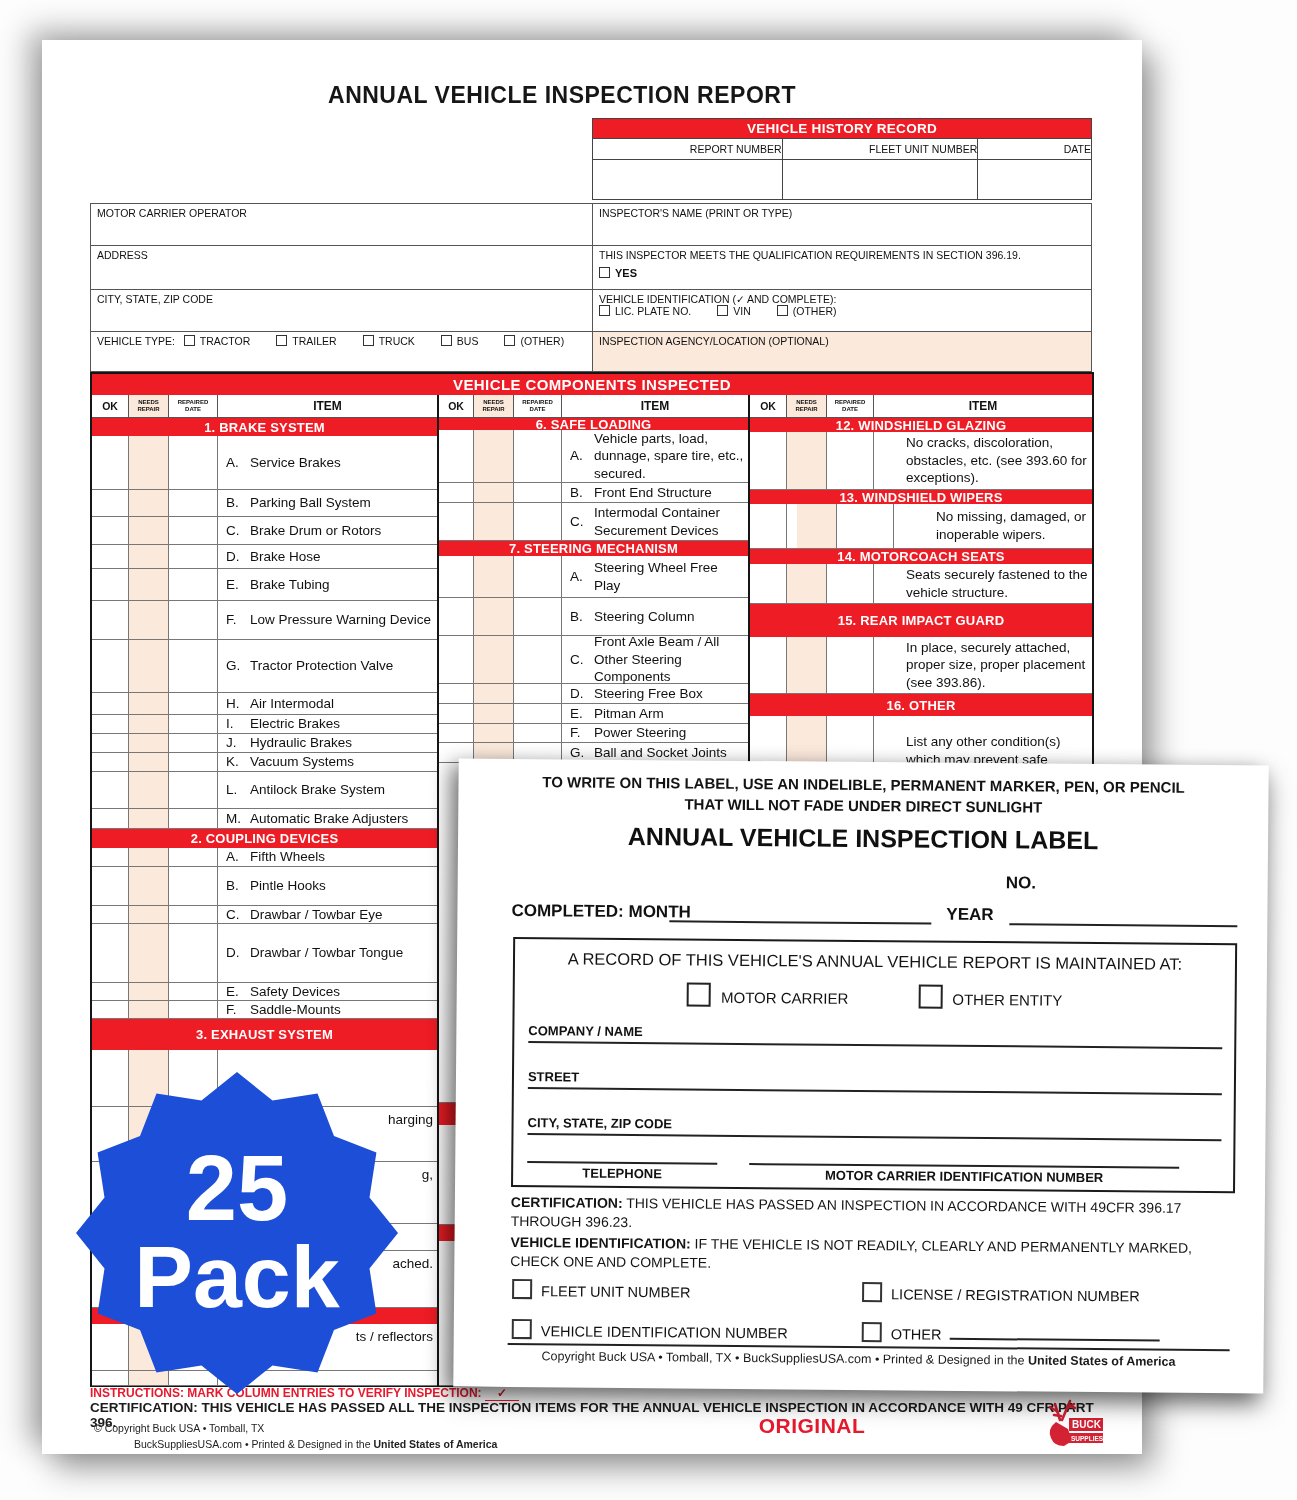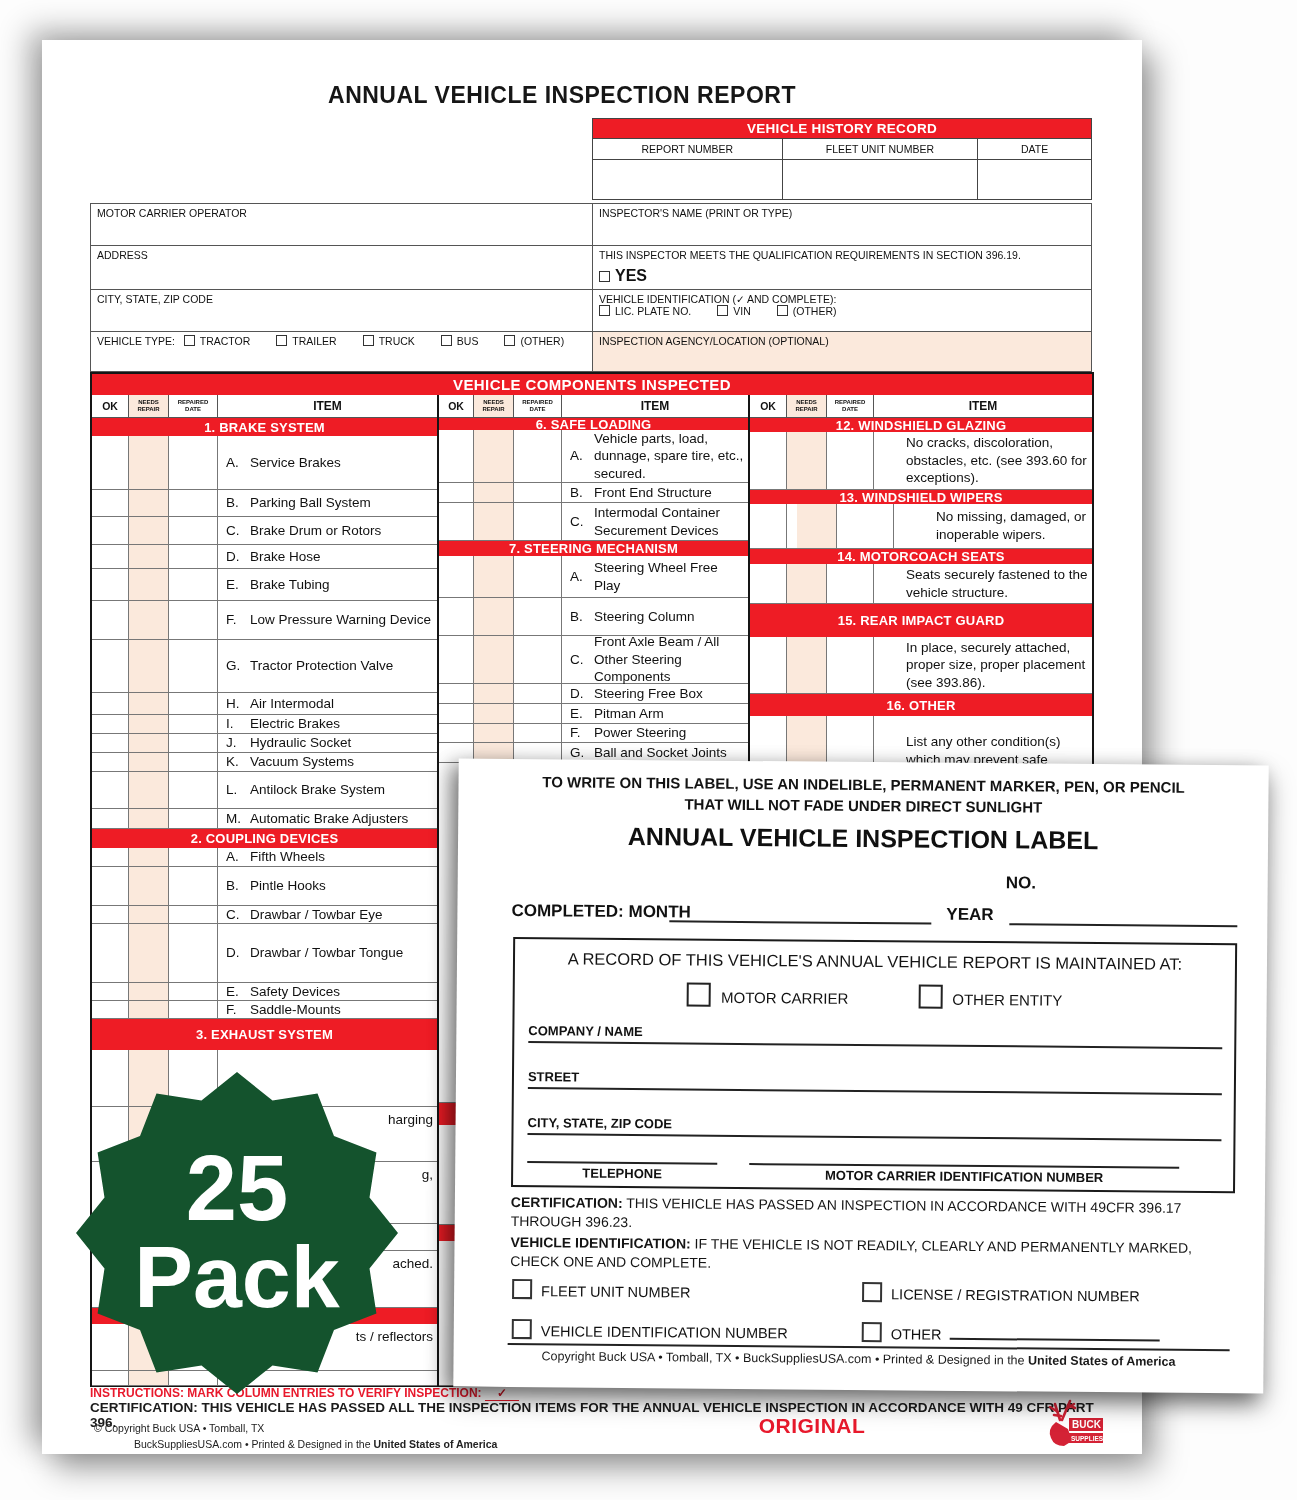--- a/index.html
+++ b/index.html
@@ -12,39 +12,39 @@
   #sheet-label{left:456px;top:762px;width:810px;height:628px;z-index:4;
     transform:rotate(0.5deg);
     box-shadow:-8px 6px 20px rgba(0,0,0,.40), 0 12px 26px rgba(0,0,0,.35);}
   
   .form-title{position:absolute;left:0;top:42px;width:1040px;text-align:center;
     font-size:23px;font-weight:bold;letter-spacing:.5px;color:#161616;}
   .vhr{position:absolute;left:550px;top:78px;width:498px;border:1px solid #444;}
   .vhr-head{background:#ee1c25;color:#fff;font-weight:bold;font-size:13.5px;text-align:center;
     height:19px;line-height:19px;letter-spacing:.3px;}
   .vhr-cols{display:flex;height:20px;border-top:1px solid #444;}
-  .vhr-cols div{font-size:10.5px;text-align:center;line-height:20px;border-right:1px solid #444;}
+  .vhr-cols div{font-size:10.5px;text-align:right;line-height:20px;border-right:1px solid #444;}
   .vhr-cols div:last-child{border-right:none;}
   .vhr-body{display:flex;height:39px;border-top:1px solid #444;}
   .vhr-body div{border-right:1px solid #444;}
   .vhr-body div:last-child{border-right:none;}
   .w1{width:189px;} .w2{width:195px;} .w3{width:113px;}
   
   .info{position:absolute;left:48px;top:163px;width:1000px;border:1px solid #555;}
   .irow{display:flex;border-bottom:1px solid #555;}
   .irow:last-child{border-bottom:none;}
   .icell{font-size:10.5px;padding:3px 0 0 6px;box-sizing:border-box;}
   .icell.left{width:502px;border-right:1px solid #555;}
   .icell.right{width:498px;}
   .peach{background:#fbe9dc;}
   .cb{display:inline-block;width:9px;height:9px;border:1.5px solid #333;background:#fff;
     vertical-align:-1px;margin-right:5px;}
   .opt{margin-right:26px;font-size:10.5px;white-space:nowrap;}
   .optrow{display:inline-block;}
-  .yes-line{margin-top:6px;font-weight:bold;font-size:16px;}
+  .yes-line{margin-top:6px;font-weight:bold;font-size:11px;}
   
   .tbl-frame{position:absolute;left:48px;top:332px;width:1000px;height:1011px;
     border:2px solid #151515;box-sizing:content-box;}
   .tbl-main-head{position:absolute;left:0;top:0;width:1000px;height:21px;background:#ee1c25;
     color:#fff;font-weight:bold;font-size:15px;text-align:center;line-height:21px;letter-spacing:.4px;}
   .tcol{position:absolute;top:21px;height:990px;border-right:2px solid #151515;box-sizing:border-box;}
   .tcol.last{border-right:none;}
   .col-head{display:flex;height:22px;border-bottom:1px solid #555;}
   .col-head .hc{font-weight:bold;text-align:center;border-right:1px solid #555;
     display:flex;align-items:center;justify-content:center;box-sizing:border-box;}
@@ -87,21 +87,21 @@
   .fln{position:absolute;left:14px;width:694px;border-bottom:2px solid #222;}
   .bot-lab{position:absolute;font-size:13px;font-weight:bold;text-align:center;}
   .lab-cert{position:absolute;left:56px;width:716px;font-size:14px;line-height:1.35;color:#141414;}
   .idrow{position:absolute;font-size:14.5px;white-space:nowrap;}
   .cb3{display:inline-block;width:16px;height:16px;border:2px solid #333;background:#fff;vertical-align:-3px;margin-right:9px;}
   .oth-ul{display:inline-block;width:210px;border-bottom:2px solid #222;height:14px;}
   .lab-rule{position:absolute;left:54px;top:584px;width:722px;border-bottom:2px solid #222;}
   .lab-foot{position:absolute;left:0;top:590px;width:810px;text-align:center;font-size:12.5px;color:#1a1a1a;}
   
   #badge{position:absolute;left:76px;top:1072px;width:322px;height:322px;z-index:6;
-    background:#14532d;display:flex;flex-direction:column;align-items:center;justify-content:center;
+    background:#1d4ed8;display:flex;flex-direction:column;align-items:center;justify-content:center;
     color:#fff;font-weight:bold;filter:drop-shadow(0 6px 8px rgba(0,0,0,.25));}
   #badge .t1{font-size:92px;line-height:.95;}
   #badge .t2{font-size:88px;line-height:1.0;}
 </style>
 </head>
 <body>
 
 <div id="canvas">
 
   <div class="sheet" id="sheet-form">
@@ -245,21 +245,21 @@
               <span class="item-letter">I.</span>
               <span class="item-text">Electric Brakes</span>
             </div>
           </div>
           <div class="c-row" style="height: 19px;">
             <div class="cell" style="width: 37px;"></div>
             <div class="cell peach" style="width: 40px;"></div>
             <div class="cell" style="width: 49px;"></div>
             <div class="item-cell">
               <span class="item-letter">J.</span>
-              <span class="item-text">Hydraulic Socket</span>
+              <span class="item-text">Hydraulic Brakes</span>
             </div>
           </div>
           <div class="c-row" style="height: 19px;">
             <div class="cell" style="width: 37px;"></div>
             <div class="cell peach" style="width: 40px;"></div>
             <div class="cell" style="width: 49px;"></div>
             <div class="item-cell">
               <span class="item-letter">K.</span>
               <span class="item-text">Vacuum Systems</span>
             </div>

